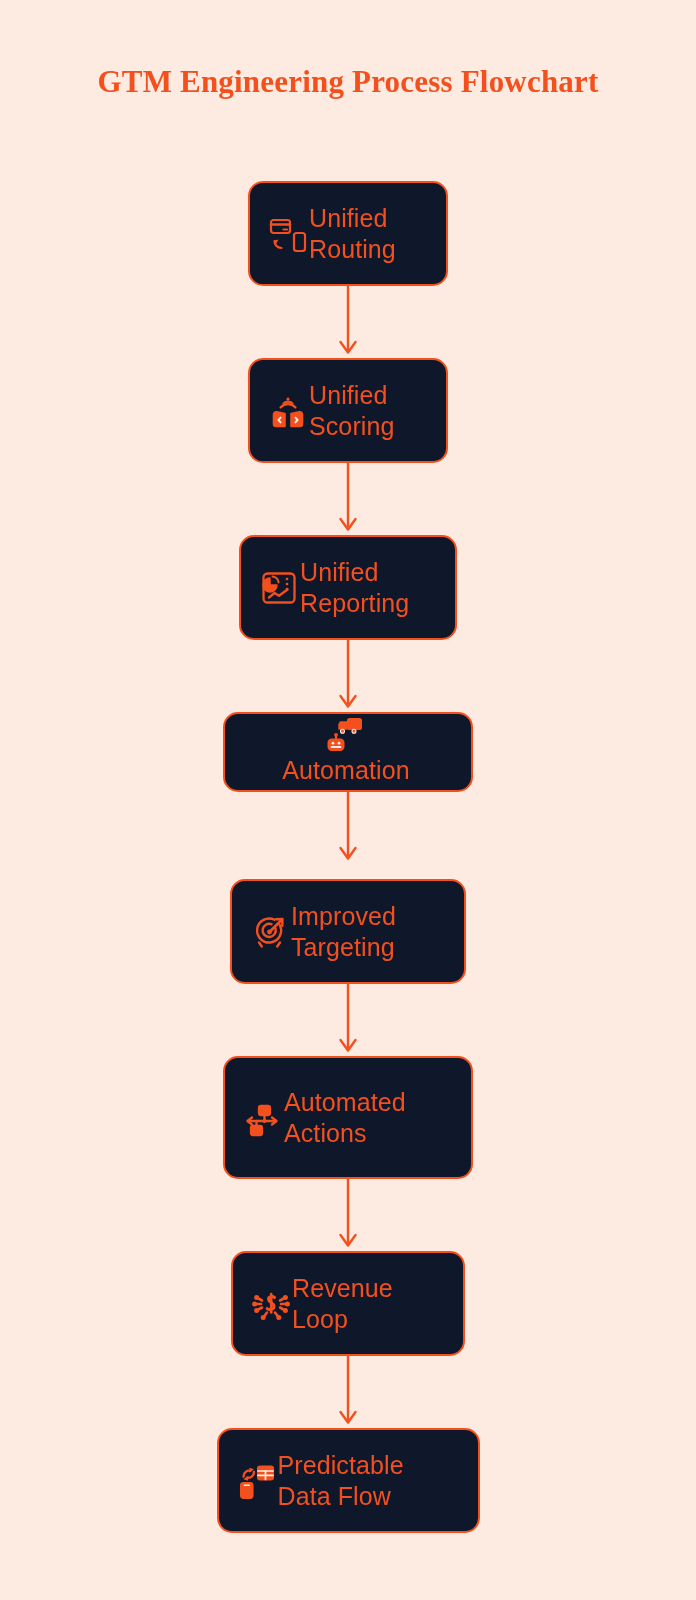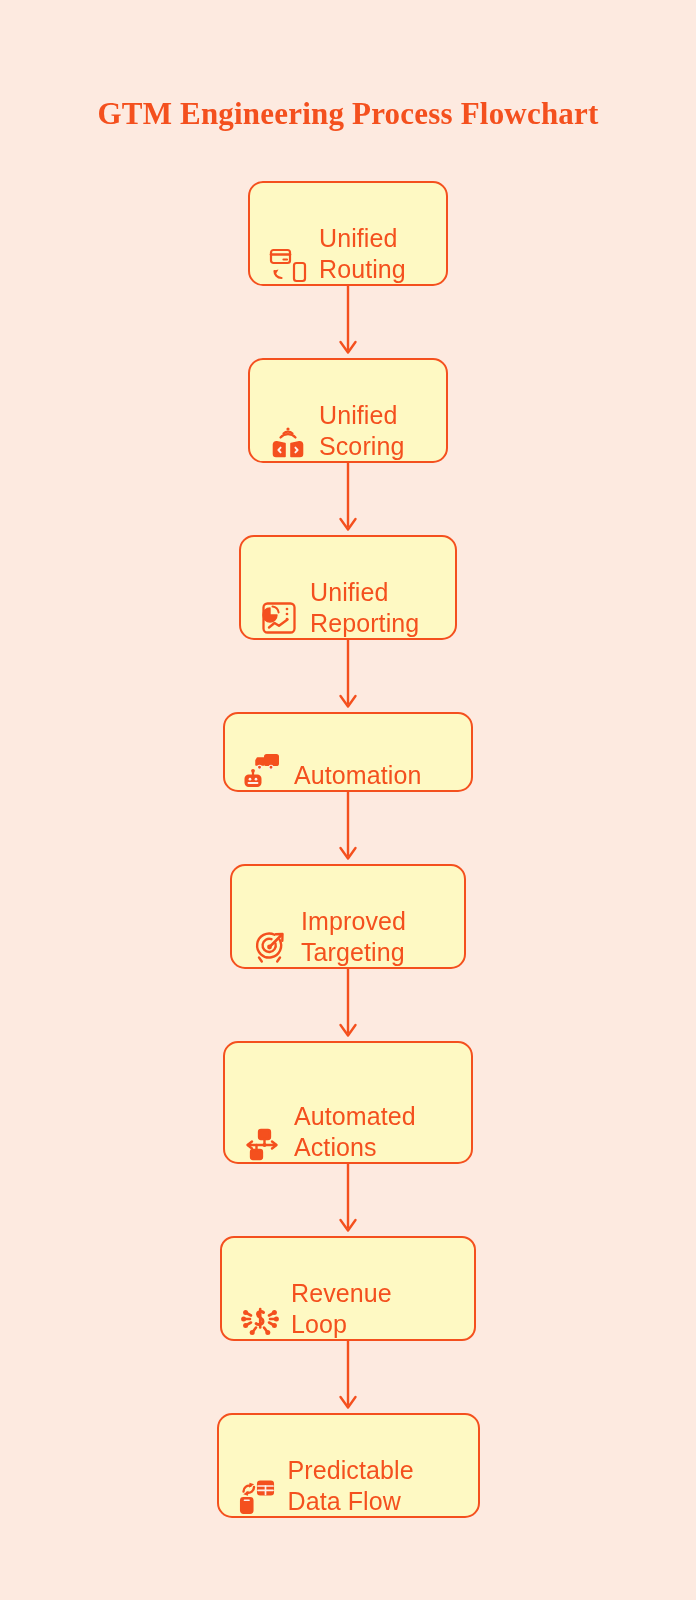--- a/index.html
+++ b/index.html
@@ -21,40 +21,39 @@
     top: 64px;
     left: 0;
     width: 696px;
     text-align: center;
     font-family: "Liberation Serif", serif;
     font-weight: bold;
     font-size: 31px;
     letter-spacing: 0.2px;
     color: #F4501E;
     white-space: nowrap;
-    margin-top: 32px;
   }
 
   #flow {
     position: absolute;
     top: 181px;
     left: 0;
     width: 696px;
     display: flex;
     flex-direction: column;
     align-items: center;
   }
 
   .node {
     box-sizing: border-box;
     display: flex;
-    align-items: flex-end;
+    align-items: center;
     justify-content: flex-start;
-    gap: 11px;
-    background: #fef9c3;
+    gap: 1px;
+    background: #0f172a;
     border: 2.5px solid #F4501E;
     border-radius: 15px;
     padding: 0 22px 0 18px;
     position: relative;
   }
   .node-label {
     color: #F4501E;
     font-size: 25px;
     line-height: 1.22;
     font-weight: 400;
@@ -145,21 +144,21 @@
 Reporting</span>
   </div>
 
   <div class="connector">
     <svg width="26" height="72" viewBox="0 0 26 72">
       <line x1="13" y1="0" x2="13" y2="64" stroke="#F4501E" stroke-width="2.4"></line>
       <path d="M5.5 56 L13 66.5 L20.5 56" fill="none" stroke="#F4501E" stroke-width="2.4" stroke-linecap="round" stroke-linejoin="round"></path>
     </svg>
   </div>
 
-  <div class="node" style="width:250px;height:80px;">
+  <div class="node" style="width:250px;height:80px;flex-direction:column;">
     <span class="node-icon">
       <svg viewBox="0 0 40 40" width="40" height="40" fill="none" stroke="#F4501E" stroke-width="2" stroke-linecap="round" stroke-linejoin="round">
         <rect x="22" y="5" width="13" height="10" rx="1.6" fill="#F4501E" stroke="#F4501E"></rect>
         <path d="M14.5 8 L21 8 L21 15 L13 15 L13 10.5 Z" fill="#F4501E" stroke="#F4501E" stroke-width="1.5"></path>
         <circle cx="16.5" cy="17.2" r="2" fill="#F4501E" stroke="#FDEFE7" stroke-width="1.1"></circle>
         <circle cx="28" cy="17.2" r="2" fill="#F4501E" stroke="#FDEFE7" stroke-width="1.1"></circle>
         <line x1="10" y1="22.5" x2="10" y2="25.5" stroke-width="2.2"></line>
         <circle cx="10" cy="20.8" r="1.9" fill="#F4501E" stroke="none"></circle>
         <rect x="2.5" y="25.5" width="15" height="10.5" rx="3.2" fill="#F4501E" stroke="#F4501E"></rect>
         <circle cx="7" cy="29.2" r="1.35" fill="#FDEFE7" stroke="none"></circle>
@@ -170,21 +169,21 @@
     <span class="node-label">Automation</span>
   </div>
 
   <div class="connector">
     <svg width="26" height="72" viewBox="0 0 26 72">
       <line x1="13" y1="0" x2="13" y2="64" stroke="#F4501E" stroke-width="2.4"></line>
       <path d="M5.5 56 L13 66.5 L20.5 56" fill="none" stroke="#F4501E" stroke-width="2.4" stroke-linecap="round" stroke-linejoin="round"></path>
     </svg>
   </div>
 
-  <div class="node" style="width:236px;height:105px;">
+  <div class="node" style="width:236px;height:105px;margin-top:15px;">
     <span class="node-icon">
       <svg viewBox="0 0 40 40" width="40" height="40" fill="none" stroke="#F4501E" stroke-width="2.4" stroke-linecap="round" stroke-linejoin="round">
         <path d="M29.5 12.5 A12 12 0 1 1 24.5 7.8"></path>
         <path d="M25.5 16.5 A6.6 6.6 0 1 1 21.5 12.2"></path>
         <circle cx="19.5" cy="20" r="2.4" fill="#F4501E" stroke="none"></circle>
         <path d="M19.5 20 L31 8.5" stroke-width="2.6"></path>
         <path d="M25.8 7.2 L32.5 7 L32.3 13.8" stroke-width="2.4"></path>
         <line x1="9" y1="30.5" x2="11.8" y2="34.5" stroke-width="2.4"></line>
         <line x1="30" y1="30.5" x2="27.2" y2="34.5" stroke-width="2.4"></line>
       </svg>
@@ -217,21 +216,21 @@
 Actions</span>
   </div>
 
   <div class="connector">
     <svg width="26" height="72" viewBox="0 0 26 72">
       <line x1="13" y1="0" x2="13" y2="64" stroke="#F4501E" stroke-width="2.4"></line>
       <path d="M5.5 56 L13 66.5 L20.5 56" fill="none" stroke="#F4501E" stroke-width="2.4" stroke-linecap="round" stroke-linejoin="round"></path>
     </svg>
   </div>
 
-  <div class="node" style="width:256px;height:105px;border-radius:14px;">
+  <div class="node" style="width:234px;height:105px;">
     <span class="node-icon">
       <svg viewBox="0 0 40 40" width="40" height="40" fill="none" stroke="#F4501E" stroke-width="2.6" stroke-linecap="round" stroke-linejoin="round">
         <path d="M23.5 13.5 C22 12.2 17.5 12 17.5 15.2 C17.5 18.4 23 18.8 23 22.3 C23 25.8 18 26.2 16.2 24.6" stroke-width="3" fill="none"></path>
         <line x1="20.2" y1="10" x2="20.2" y2="28.5" stroke-width="2.6"></line>
         <line x1="6.5" y1="14" x2="11" y2="16.5" stroke-width="2.6"></line>
         <circle cx="5.6" cy="13.5" r="2.5" fill="#F4501E" stroke="none"></circle>
         <line x1="6.5" y1="26" x2="11" y2="23.5" stroke-width="2.6"></line>
         <circle cx="5.6" cy="26.5" r="2.5" fill="#F4501E" stroke="none"></circle>
         <line x1="4.5" y1="20" x2="10" y2="20" stroke-width="2.6"></line>
         <circle cx="3.6" cy="20" r="2.5" fill="#F4501E" stroke="none"></circle>

